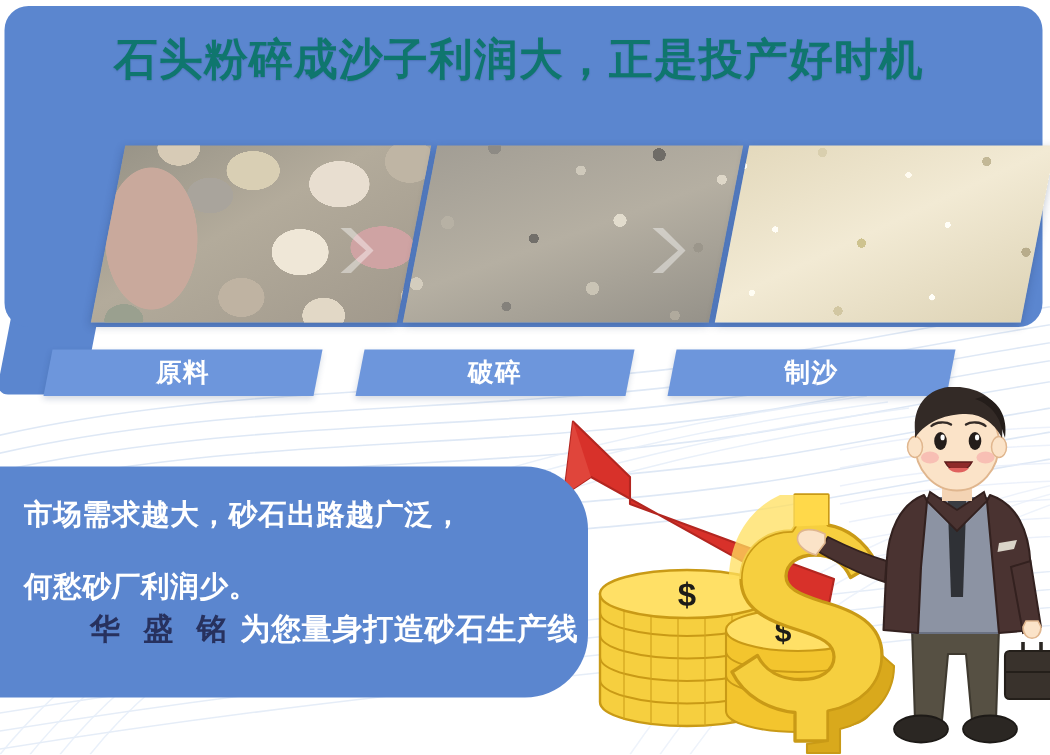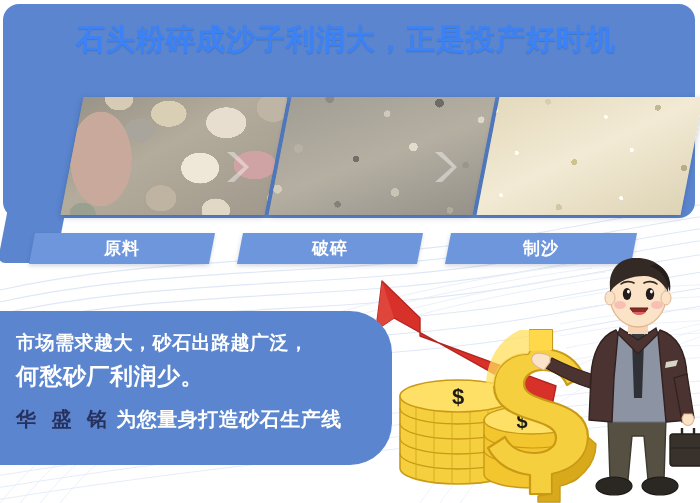--- a/index.html
+++ b/index.html
@@ -19,21 +19,21 @@
   
   .header-panel{
     position:absolute;left:3px;top:4px;width:692px;height:214px;
     background:#5b86cf;
     border-radius:16px 16px 16px 16px;
     z-index:1;
   }
   .header-title{
     position:absolute;left:0;top:20px;width:692px;
     text-align:center;
-    color:#3b82f6;
+    color:#0f766e;
     font-size:29px;
     font-weight:bold;
     letter-spacing:1px;
     white-space:nowrap;
     z-index:3;
     text-shadow:0 1px 1px rgba(30,60,110,.25);
   }
 
   
   .tile{
@@ -145,22 +145,22 @@
     position:absolute;left:-16px;top:311px;width:408px;height:154px;
     background:#5b86cf;
     border-radius:0 42px 42px 0;
     z-index:5;
   }
   .copy-line{
     position:absolute;left:32px;
     color:#ffffff;font-weight:bold;white-space:nowrap;
   }
   #copy-line-1{top:19px;font-size:19px;letter-spacing:.5px;font-family:Liberation Mono, monospace;}
-  #copy-line-2{top:50px;font-size:23px;letter-spacing:.5px;}
-  #copy-line-3{top:95px;font-size:20px;letter-spacing:.5px;}
+  #copy-line-2{top:67px;font-size:19px;letter-spacing:.5px;}
+  #copy-line-3{top:95px;font-size:20px;letter-spacing:.5px;margin-left:44px;}
   #copy-line-3 .brand{
     color:#27315e;letter-spacing:5px;font-weight:bold;padding-right:4px;
   }
 
   
   .illustration{position:absolute;left:360px;top:258px;width:340px;height:245px;z-index:4;}
   .illustration svg{display:block;}
 </style>
 </head>
 <body>

